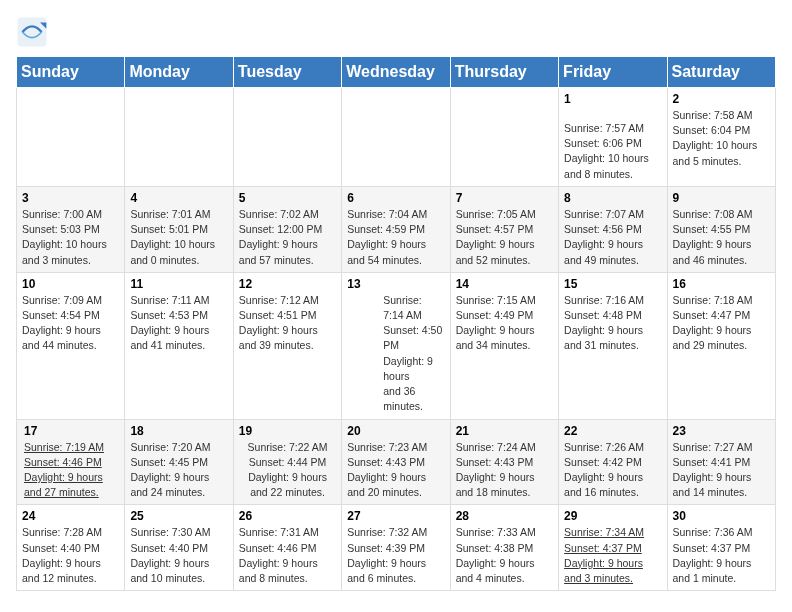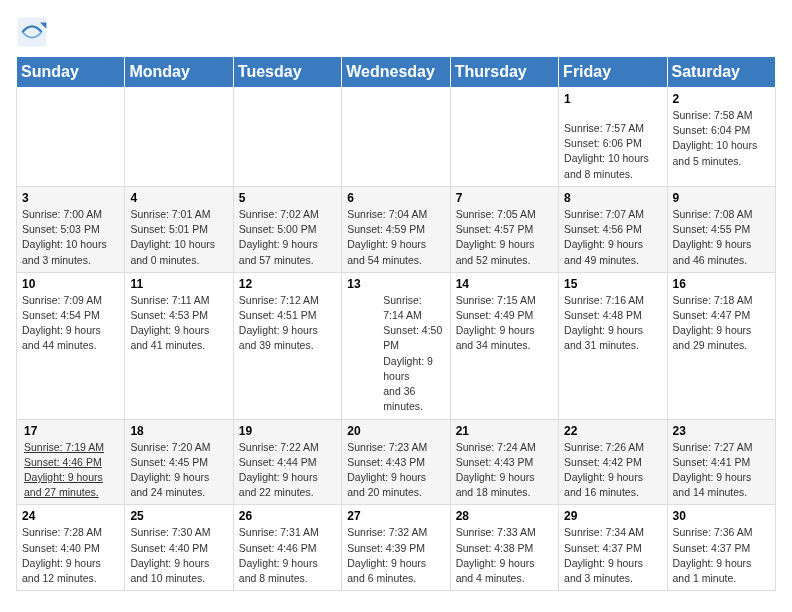--- a/index.html
+++ b/index.html
@@ -151,21 +151,21 @@
         <td style="background: rgb(245, 245, 245);">
           <span class="day-num">4</span>
           <div class="day-info" style="white-space: pre-line;">Sunrise: 7:01 AM
 Sunset: 5:01 PM
 Daylight: 10 hours
 and 0 minutes.</div>
         </td>
         <td style="background: rgb(245, 245, 245);">
           <span class="day-num">5</span>
           <div class="day-info" style="white-space: pre-line;">Sunrise: 7:02 AM
-Sunset: 5:00 PM
+Sunset: 12:00 PM
 Daylight: 9 hours
 and 57 minutes.</div>
         </td>
         <td style="background: rgb(245, 245, 245);">
           <span class="day-num">6</span>
           <div class="day-info" style="white-space: pre-line;">Sunrise: 7:04 AM
 Sunset: 4:59 PM
 Daylight: 9 hours
 and 54 minutes.</div>
         </td>
@@ -252,21 +252,21 @@
         </td>
         <td style="background: rgb(245, 245, 245);">
           <span class="day-num">18</span>
           <div class="day-info" style="white-space: pre-line;">Sunrise: 7:20 AM
 Sunset: 4:45 PM
 Daylight: 9 hours
 and 24 minutes.</div>
         </td>
         <td style="background: rgb(245, 245, 245);">
           <span class="day-num">19</span>
-          <div class="day-info" style="white-space: pre-line;">Sunrise: 7:22 AM
+          <div class="day-info" style="white-space: pre-line; text-align: center;">Sunrise: 7:22 AM
 Sunset: 4:44 PM
 Daylight: 9 hours
 and 22 minutes.</div>
         </td>
         <td style="background: rgb(245, 245, 245);">
           <span class="day-num">20</span>
           <div class="day-info" style="white-space: pre-line;">Sunrise: 7:23 AM
 Sunset: 4:43 PM
 Daylight: 9 hours
 and 20 minutes.</div>
@@ -324,21 +324,21 @@
         </td>
         <td>
           <span class="day-num">28</span>
           <div class="day-info" style="white-space: pre-line;">Sunrise: 7:33 AM
 Sunset: 4:38 PM
 Daylight: 9 hours
 and 4 minutes.</div>
         </td>
         <td>
           <span class="day-num">29</span>
-          <div class="day-info" style="white-space: pre-line;">Sunrise: 7:34 AM
+          <div class="day-info" style="white-space: pre-line; text-decoration: underline;">Sunrise: 7:34 AM
 Sunset: 4:37 PM
 Daylight: 9 hours
 and 3 minutes.</div>
         </td>
         <td>
           <span class="day-num">30</span>
           <div class="day-info" style="white-space: pre-line;">Sunrise: 7:36 AM
 Sunset: 4:37 PM
 Daylight: 9 hours
 and 1 minute.</div>

